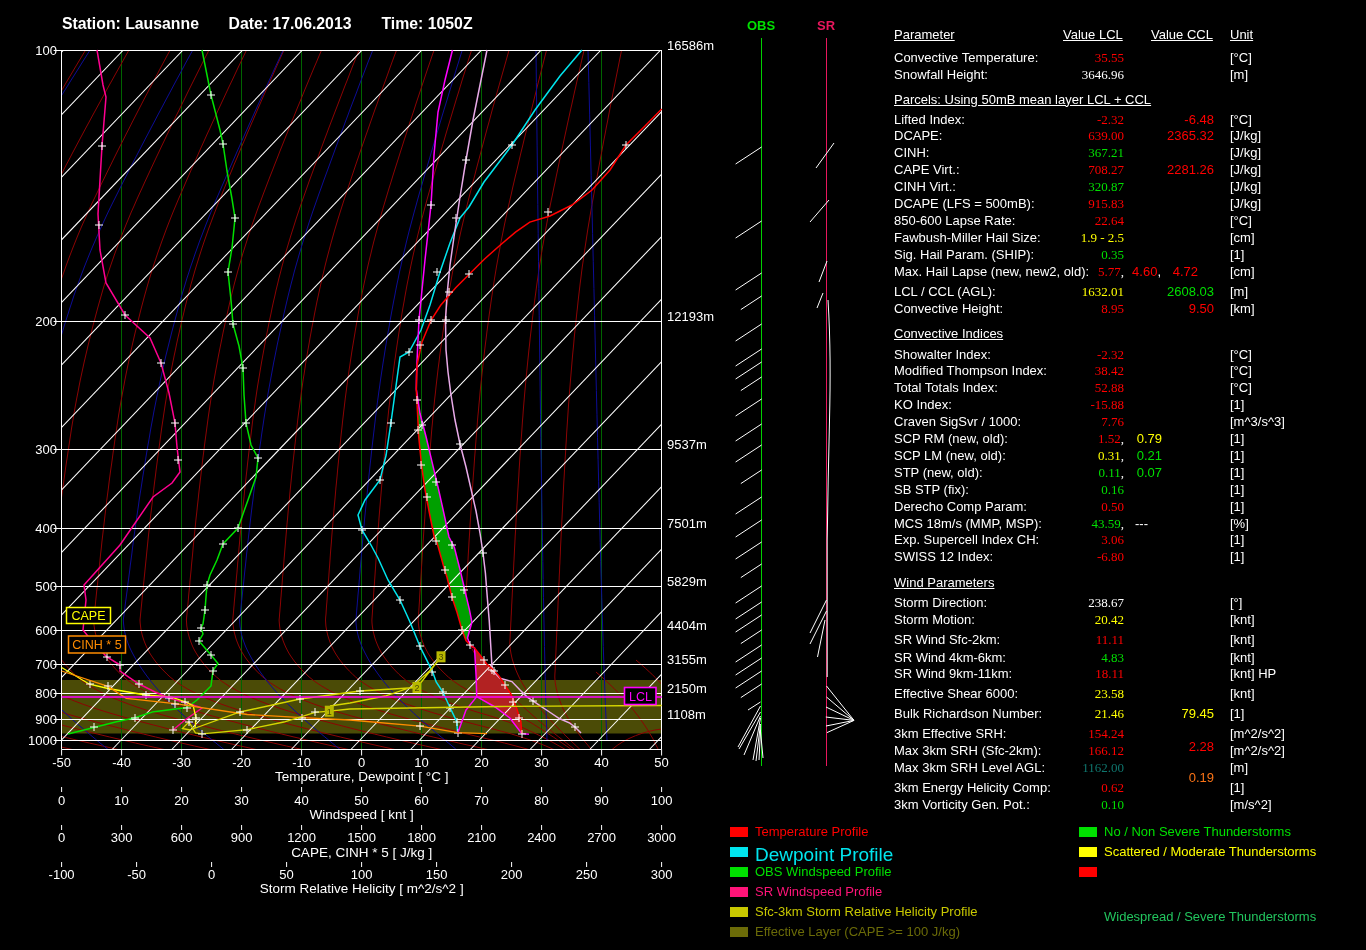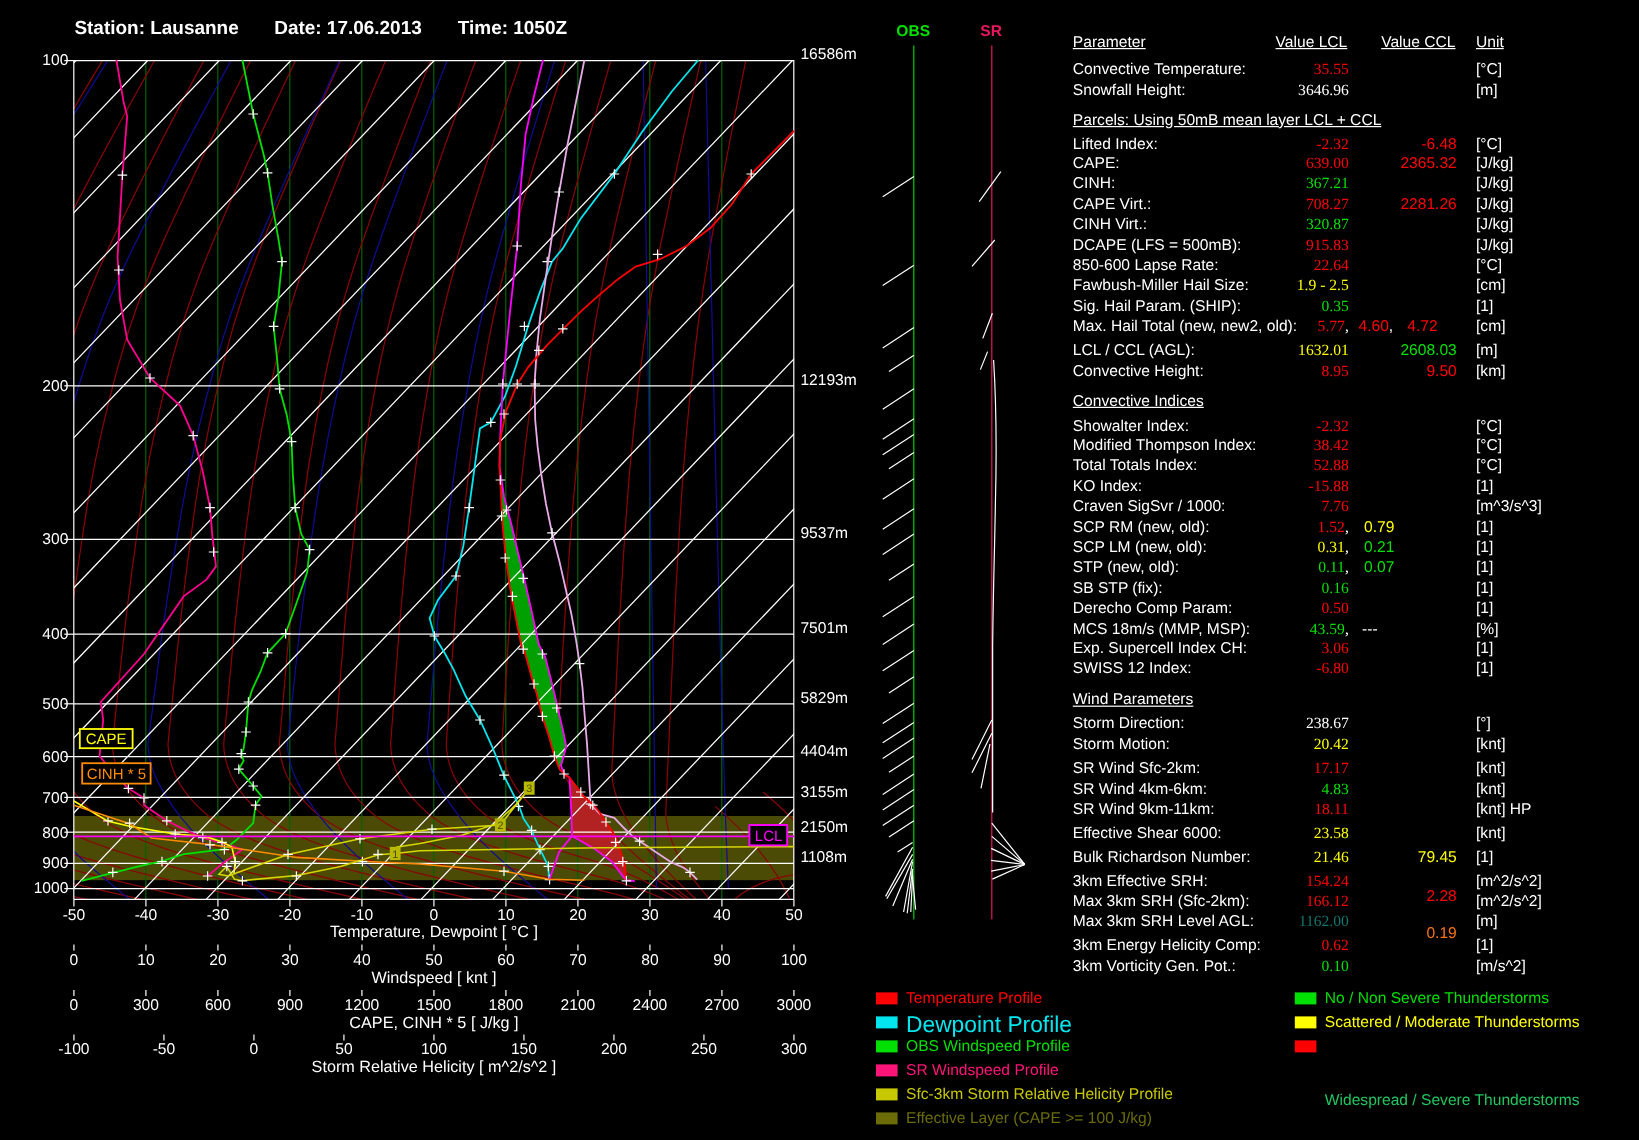--- a/index.html
+++ b/index.html
@@ -397,21 +397,21 @@
       <div class="v1" style="top:50px;color:#ff0000">35.55</div>
       <div class="unit" style="top:50px">[°C]</div>
       <div class="lbl" style="top:67px">Snowfall Height:</div>
       <div class="v1" style="top:67px;color:#ffffff">3646.96</div>
       <div class="unit" style="top:67px">[m]</div>
       <div class="hd" style="top:91.5px">Parcels: Using 50mB mean layer LCL + CCL</div>
       <div class="lbl" style="top:111.5px">Lifted Index:</div>
       <div class="v1" style="top:111.5px;color:#ff0000">-2.32</div>
       <div class="v2" style="top:111.5px;color:#ff0000;left:1054px;width:160px">-6.48</div>
       <div class="unit" style="top:111.5px">[°C]</div>
-      <div class="lbl" style="top:128.4px">CAPE:</div>
+      <div class="lbl" style="top:128.4px">DCAPE:</div>
       <div class="v1" style="top:128.4px;color:#ff0000">639.00</div>
       <div class="v2" style="top:128.4px;color:#ff0000;left:1054px;width:160px">2365.32</div>
       <div class="unit" style="top:128.4px">[J/kg]</div>
       <div class="lbl" style="top:145.3px">CINH:</div>
       <div class="v1" style="top:145.3px;color:#00e000">367.21</div>
       <div class="unit" style="top:145.3px">[J/kg]</div>
       <div class="lbl" style="top:162.2px">CAPE Virt.:</div>
       <div class="v1" style="top:162.2px;color:#ff0000">708.27</div>
       <div class="v2" style="top:162.2px;color:#ff0000;left:1054px;width:160px">2281.26</div>
       <div class="unit" style="top:162.2px">[J/kg]</div>
@@ -423,21 +423,21 @@
       <div class="unit" style="top:196.0px">[J/kg]</div>
       <div class="lbl" style="top:212.9px">850-600 Lapse Rate:</div>
       <div class="v1" style="top:212.9px;color:#ff0000">22.64</div>
       <div class="unit" style="top:212.9px">[°C]</div>
       <div class="lbl" style="top:229.8px">Fawbush-Miller Hail Size:</div>
       <div class="v1" style="top:229.8px;color:#ffff00">1.9 - 2.5</div>
       <div class="unit" style="top:229.8px">[cm]</div>
       <div class="lbl" style="top:246.7px">Sig. Hail Param. (SHIP):</div>
       <div class="v1" style="top:246.7px;color:#00e000">0.35</div>
       <div class="unit" style="top:246.7px">[1]</div>
-      <div class="lbl" style="top:263.6px">Max. Hail Total (new, new2, old):</div>
+      <div class="lbl" style="top:263.6px">Max. Hail Lapse (new, new2, old):</div>
       <div class="v1" style="top:263.6px;color:#ff0000;left:964px;width:160px">5.77<span style="color:#fff">,</span></div>
       <div class="v2" style="top:263.6px;color:#ff0000;left:1041px;width:120px">4.60<span style="color:#fff">,</span></div>
       <div class="v2" style="top:263.6px;color:#ff0000;left:1078px;width:120px">4.72</div>
       <div class="unit" style="top:263.6px">[cm]</div>
       <div class="lbl" style="top:284px">LCL / CCL (AGL):</div>
       <div class="v1" style="top:284px;color:#ffff00">1632.01</div>
       <div class="v2" style="top:284px;color:#00e000;left:1054px;width:160px">2608.03</div>
       <div class="unit" style="top:284px">[m]</div>
       <div class="lbl" style="top:301px">Convective Height:</div>
       <div class="v1" style="top:301px;color:#ff0000">8.95</div>
@@ -488,21 +488,21 @@
       <div class="v1" style="top:549.3px;color:#ff0000">-6.80</div>
       <div class="unit" style="top:549.3px">[1]</div>
       <div class="hd" style="top:574.6px">Wind Parameters</div>
       <div class="lbl" style="top:595px">Storm Direction:</div>
       <div class="v1" style="top:595px;color:#ffffff">238.67</div>
       <div class="unit" style="top:595px">[°]</div>
       <div class="lbl" style="top:612px">Storm Motion:</div>
       <div class="v1" style="top:612px;color:#ffff00">20.42</div>
       <div class="unit" style="top:612px">[knt]</div>
       <div class="lbl" style="top:632.4px">SR Wind Sfc-2km:</div>
-      <div class="v1" style="top:632.4px;color:#ff0000">17.17</div>
+      <div class="v1" style="top:632.4px;color:#ff0000">11.11</div>
       <div class="unit" style="top:632.4px">[knt]</div>
       <div class="lbl" style="top:649.5px">SR Wind 4km-6km:</div>
       <div class="v1" style="top:649.5px;color:#00e000">4.83</div>
       <div class="unit" style="top:649.5px">[knt]</div>
       <div class="lbl" style="top:666.4px">SR Wind 9km-11km:</div>
       <div class="v1" style="top:666.4px;color:#ff0000">18.11</div>
       <div class="unit" style="top:666.4px">[knt]<span style="color:#fff"> HP</span></div>
       <div class="lbl" style="top:686.2px">Effective Shear 6000:</div>
       <div class="v1" style="top:686.2px;color:#ffff00">23.58</div>
       <div class="unit" style="top:686.2px">[knt]</div>

